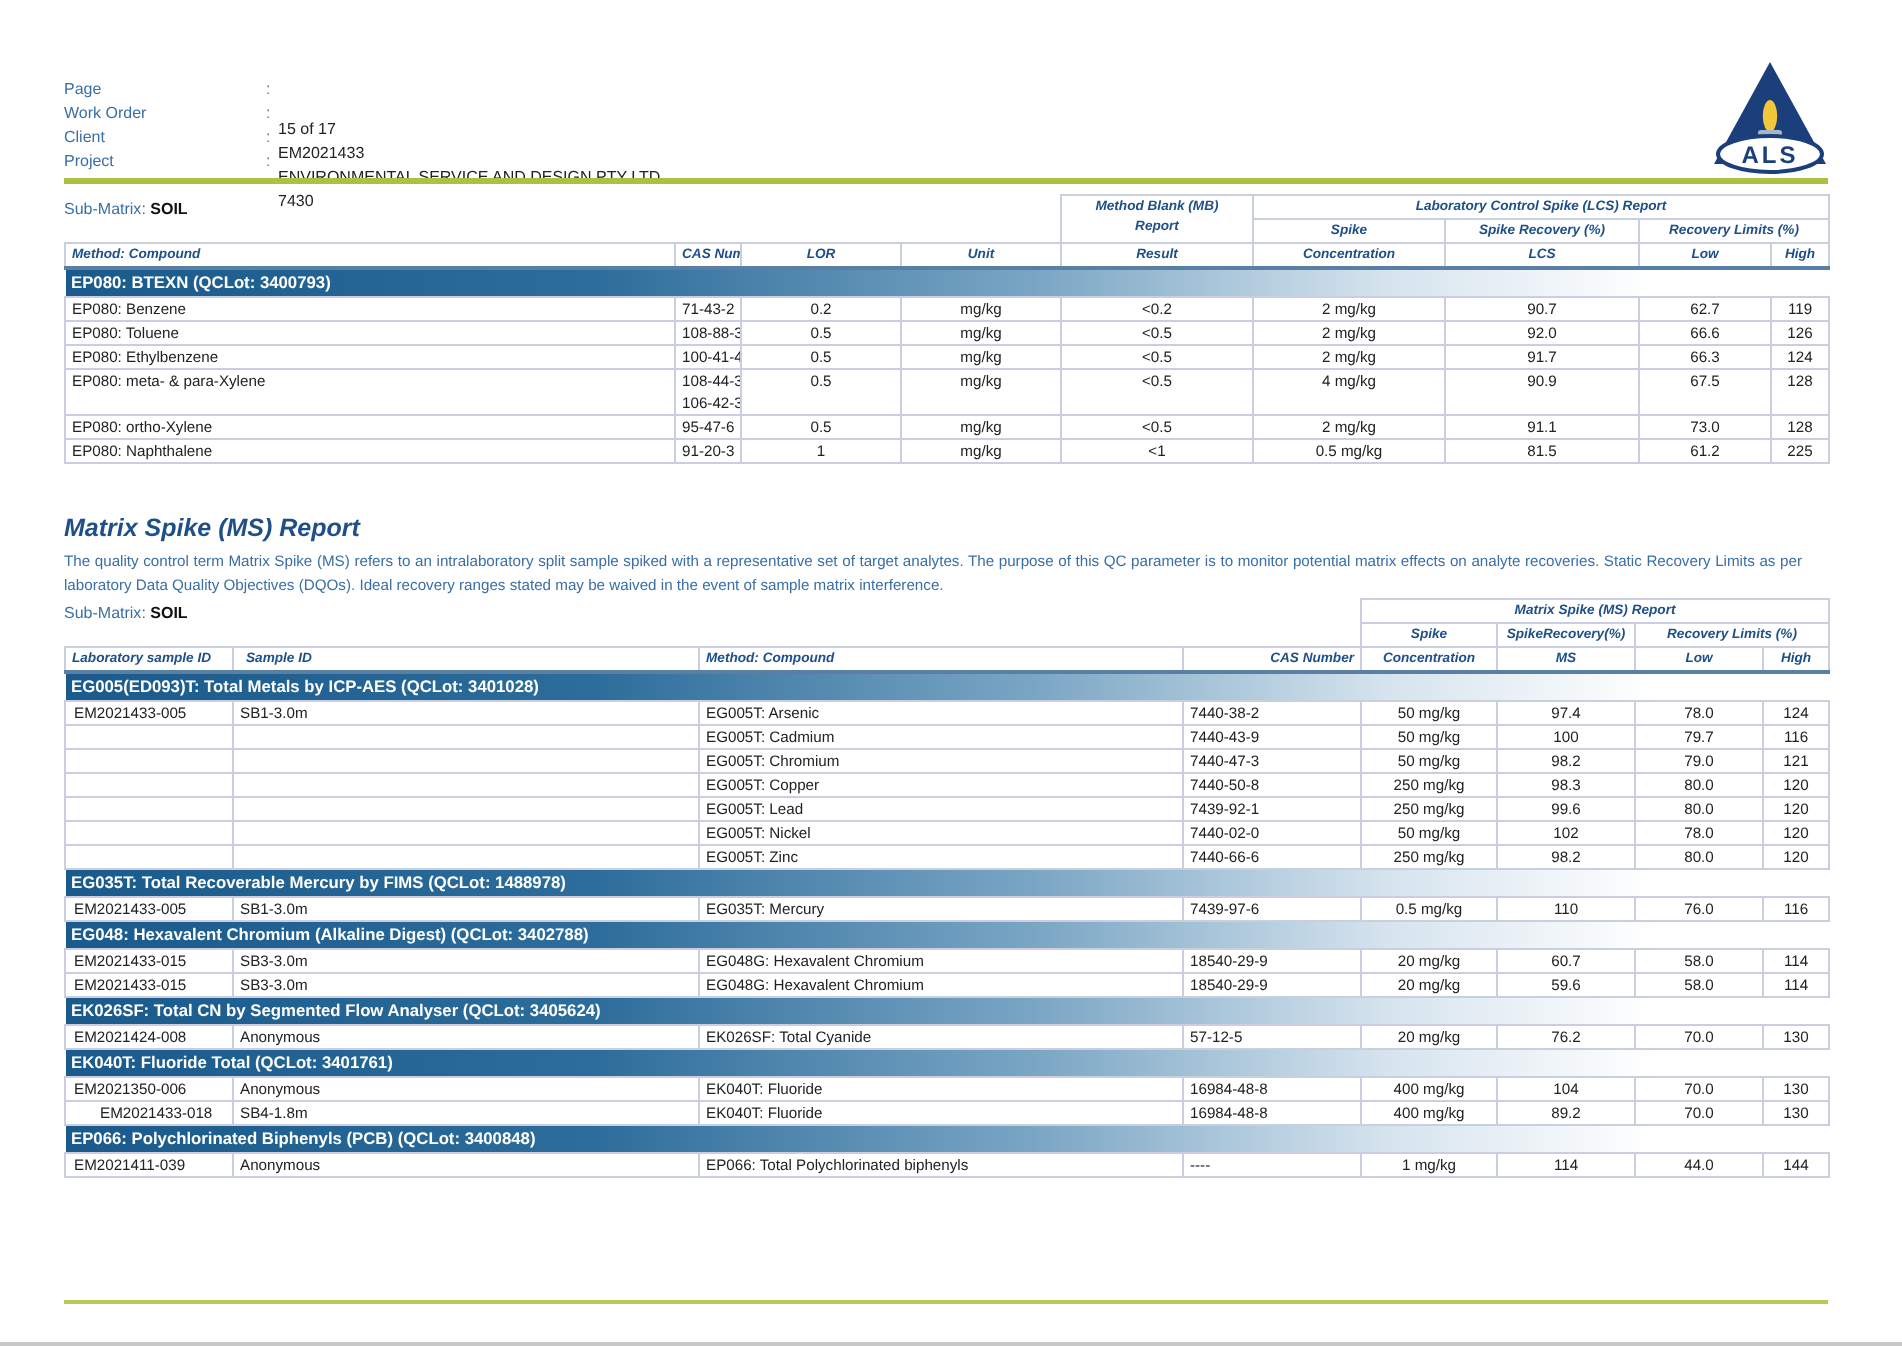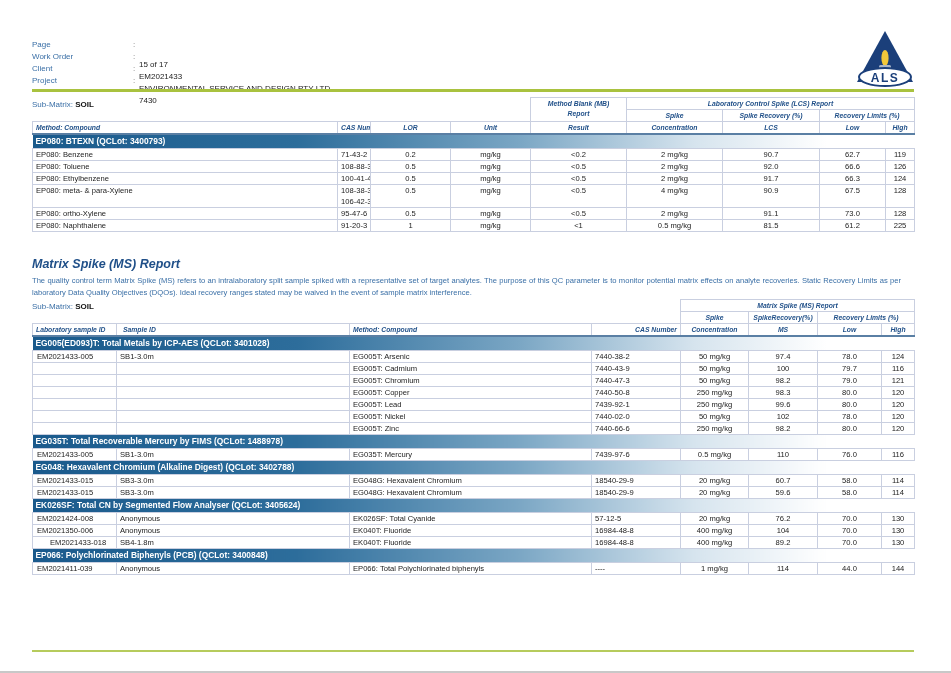--- a/index.html
+++ b/index.html
@@ -144,21 +144,21 @@
         <td class="c">mg/kg</td>
         <td class="c">&lt;0.5</td>
         <td class="c">2 mg/kg</td>
         <td class="c">91.7</td>
         <td class="c">66.3</td>
         <td class="c">124</td>
       </tr>
       <tr>
         <td style="height: 22px; vertical-align: top;">EP080: meta- &amp; para-Xylene</td>
         <td class="r" style="height: 22px; vertical-align: top;">
-          <div>108-38-3</div>
+          <div>108-44-3</div>
           <div>106-42-3</div>
         </td>
         <td class="c" style="height: 22px; vertical-align: top;">0.5</td>
         <td class="c" style="height: 22px; vertical-align: top;">mg/kg</td>
         <td class="c" style="height: 22px; vertical-align: top;">&lt;0.5</td>
         <td class="c" style="height: 22px; vertical-align: top;">4 mg/kg</td>
         <td class="c" style="height: 22px; vertical-align: top;">90.9</td>
         <td class="c" style="height: 22px; vertical-align: top;">67.5</td>
         <td class="c" style="height: 22px; vertical-align: top;">128</td>
       </tr>
@@ -340,20 +340,23 @@
       <tr>
         <td style="padding-left: 4px;">EM2021424-008</td>
         <td style="padding-left: 3px;">Anonymous</td>
         <td style="vertical-align: bottom;">EK026SF: Total Cyanide</td>
         <td>57-12-5</td>
         <td class="c">20 mg/kg</td>
         <td class="c">76.2</td>
         <td class="c">70.0</td>
         <td class="c">130</td>
       </tr>
+      <tr class="grp">
+        <td colspan="8">EK040T: Fluoride Total  (QCLot: 3401761)</td>
+      </tr>
       <tr>
         <td style="padding-left: 4px;">EM2021350-006</td>
         <td style="padding-left: 3px;">Anonymous</td>
         <td style="vertical-align: bottom;">EK040T: Fluoride</td>
         <td>16984-48-8</td>
         <td class="c">400 mg/kg</td>
         <td class="c">104</td>
         <td class="c">70.0</td>
         <td class="c">130</td>
       </tr>

